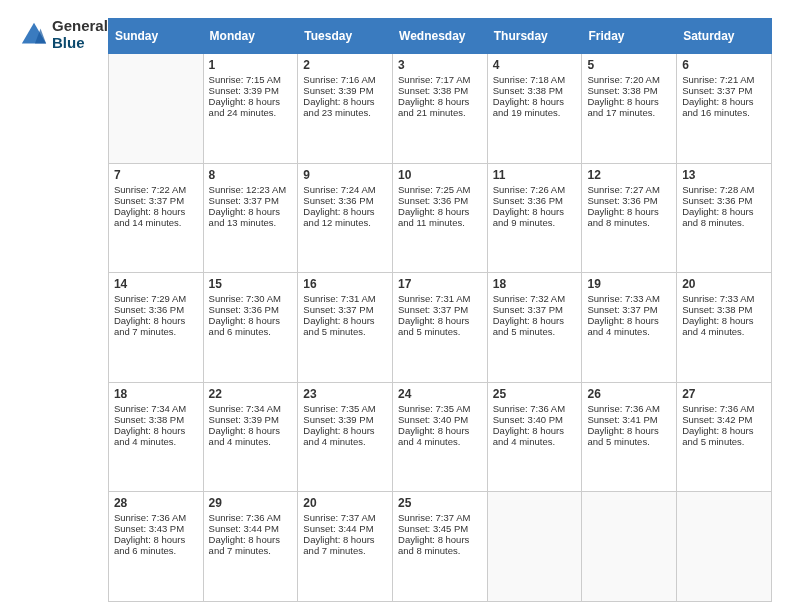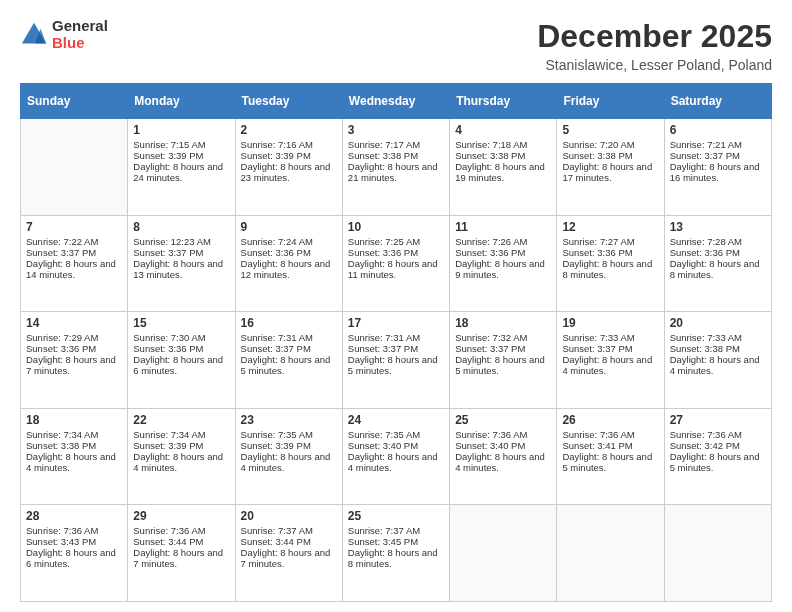--- a/index.html
+++ b/index.html
@@ -8,21 +8,21 @@
       height: 612px;
       background: #fff;
       font-family: Arial, sans-serif;
       overflow: hidden;
     }
     .page {
       width: 792px;
       height: 612px;
       padding: 18px 20px 10px 20px;
       display: flex;
-      flex-direction: column;
+      flex-direction: row;
     }
     .header {
       display: flex;
       justify-content: space-between;
       align-items: flex-start;
       margin-bottom: 10px;
     }
     .logo {
       display: flex;
       align-items: center;
@@ -34,21 +34,21 @@
       line-height: 1.1;
     }
     .logo-general {
       font-size: 15px;
       font-weight: bold;
       color: #333;
     }
     .logo-blue {
       font-size: 15px;
       font-weight: bold;
-      color: #ef4444;
+      color: #0c4a6e;
     }
     .logo-icon {
       width: 28px;
       height: 28px;
     }
     .title-block {
       text-align: right;
     }
     .main-title {
       font-size: 32px;
@@ -102,24 +102,20 @@
     <div class="logo">
       <svg class="logo-icon" viewBox="0 0 30 30">
         <polygon points="15,2 28,24 2,24" fill="#3a7bbf"></polygon>
         <polygon points="22,8 28,24 16,24" fill="#1a5a9f" opacity="0.7"></polygon>
       </svg>
       <div class="logo-text">
         <span class="logo-general">General</span>
         <span class="logo-blue">Blue</span>
       </div>
     </div>
-    <div class="title-block">
-      <div class="main-title">December 2025</div>
-      <div class="subtitle">Stanislawice, Lesser Poland, Poland</div>
-    </div>
   </div>
 
   <table class="calendar" id="calendar-table">
       <thead>
         <tr>
           <th>Sunday</th>
           <th>Monday</th>
           <th>Tuesday</th>
           <th>Wednesday</th>
           <th>Thursday</th>

